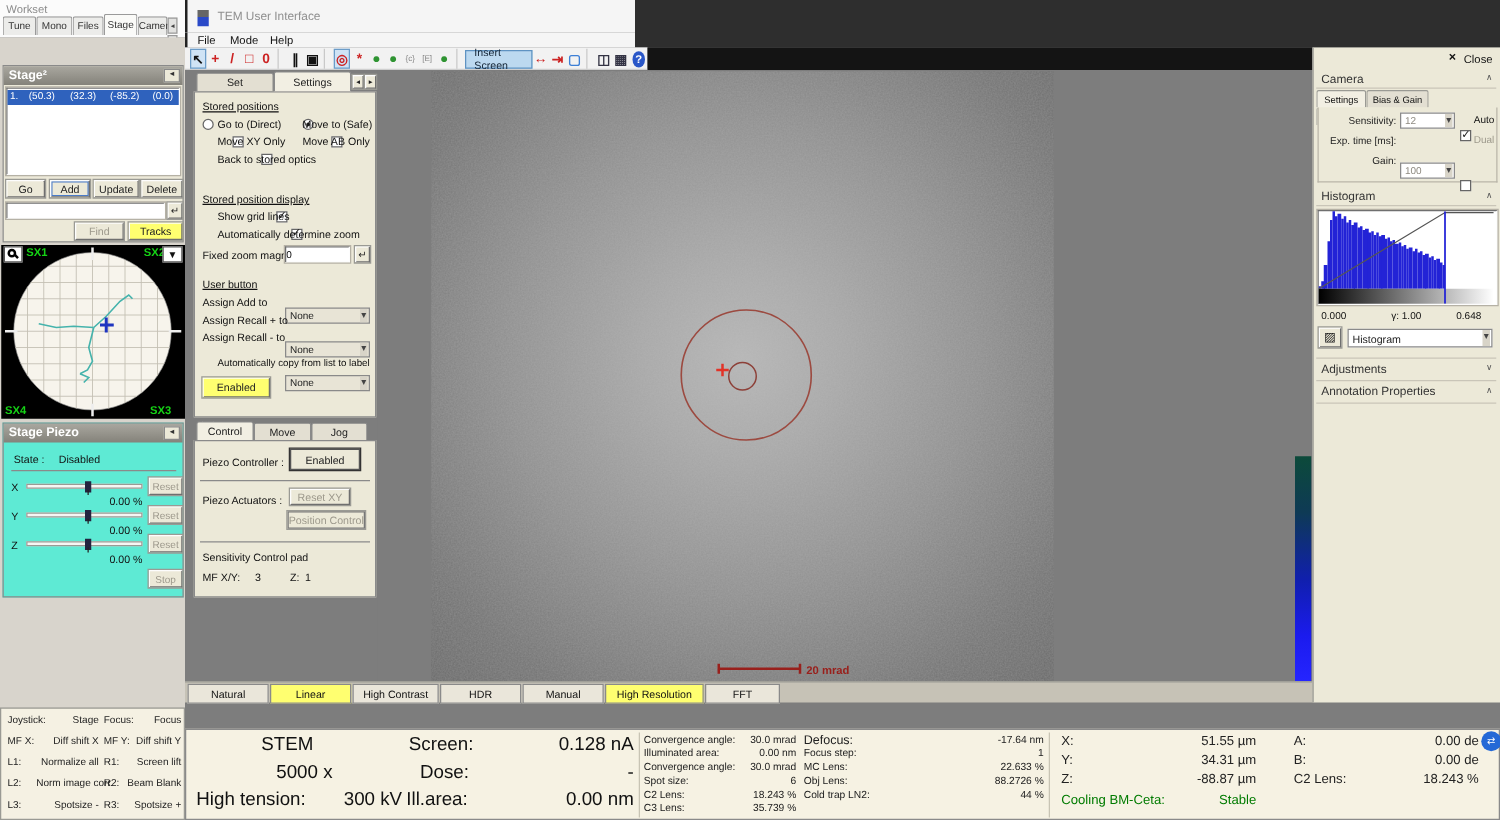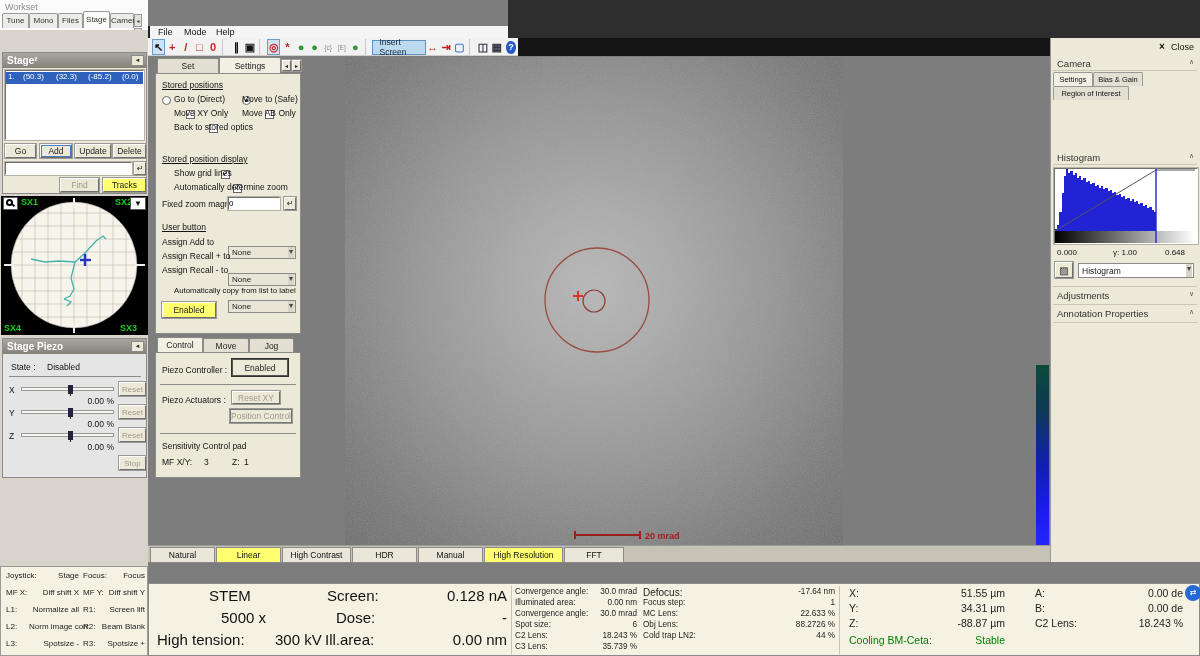--- a/index.html
+++ b/index.html
@@ -150,21 +150,21 @@
     <span class="abs" style="left:20px;top:1px;color:#15d215;font-size:9px;font-weight:bold;">SX1</span>
     <span class="abs" style="left:114px;top:1px;color:#15d215;font-size:9px;font-weight:bold;">SX2</span>
     <span class="abs" style="left:119px;top:127px;color:#15d215;font-size:9px;font-weight:bold;">SX3</span>
     <span class="abs" style="left:3px;top:127px;color:#15d215;font-size:9px;font-weight:bold;">SX4</span>
     <div class="abs" style="left:2px;top:1px;width:15px;height:13px;background:#fff;border:1px solid #555;">
         <div class="mag"></div>
       </div>
     <div class="abs" style="left:129px;top:1px;width:16px;height:13px;background:#fff;border:1px solid #555;text-align:center;font-size:8px;line-height:12px;">▼</div>
   </div>
 
-  <div class="abs" style="left:2px;top:338px;width:145px;height:140px;background:#e5e5e5;border:1px solid #8a8a8a;">
+  <div class="abs" style="left:2px;top:338px;width:145px;height:140px;background:#5eead4;border:1px solid #8a8a8a;">
     <div class="panel-hdr">Stage Piezo</div>
     <div class="hdr-btn">◄</div>
     <span class="abs sm" style="left:8px;top:23px;">State :</span>
     <span class="abs sm" style="left:44px;top:23px;">Disabled</span>
     <div class="abs" style="left:6px;top:37px;width:132px;border-top:1px solid #8a8a8a;"></div>
 
     <span class="abs sm" style="left:6px;top:46px;">X</span>
     <div class="sl-track" style="left:18px;top:48px;width:93px;">
         <div class="sl-thumb" style="left:46px;top:-3px;"></div>
         <div class="sl-tick" style="left:48px;top:4px;"></div>
@@ -207,20 +207,24 @@
       <span class="joy" style="left: 5px; top: 55px;">L2:</span>
       <span class="joy r" style="left: 28px; top: 55px; width: 50px;">Norm image corr.</span>
       <span class="joy" style="left: 82px; top: 55px;">R2:</span>
       <span class="joy r" style="left: 98px; top: 55px; width: 46px;">Beam Blank</span>
       <span class="joy" style="left: 5px; top: 72px;">L3:</span>
       <span class="joy r" style="left: 28px; top: 72px; width: 50px;">Spotsize -</span>
       <span class="joy" style="left: 82px; top: 72px;">R3:</span>
       <span class="joy r" style="left: 98px; top: 72px; width: 46px;">Spotsize +</span>
     </div>
 
+  <div class="abs" style="left:148px;top:0;width:370px;height:26px;background:#f5f5f5;border-left:2px solid #222;">
+    <div class="abs" style="left:8px;top:8px;width:9px;height:13px;background:linear-gradient(#666 45%,#2a49c8 45%);"></div>
+    <span class="abs nowrap" style="left:24px;top:8px;font-size:9.5px;color:#8f8f8f;">TEM User Interface</span>
+  </div>
   <div class="abs" style="left:148px;top:26px;width:370px;height:12px;background:#f5f5f5;border-left:2px solid #222;">
     <span class="abs" style="left:8px;top:1px;font-size:9px;">File</span>
     <span class="abs" style="left:34px;top:1px;font-size:9px;">Mode</span>
     <span class="abs" style="left:66px;top:1px;font-size:9px;">Help</span>
   </div>
   <div class="abs" style="left:508px;top:0;width:692px;height:38px;background:#2e2e2e;"></div>
   <div class="abs" style="left:148px;top:38px;width:370px;height:18px;background:#f2f2f2;border-bottom:1px solid #cfcfcf;">
     <div id="tb-icons">
         <span class="tbi sel" style="color: rgb(17, 17, 17);">↖</span>
         <span class="tbi" style="color: rgb(204, 34, 34);">+</span>
@@ -409,20 +413,32 @@
     <span class="abs" style="left:120px;top:4px;font-size:9px;">Close</span>
 
     <span class="abs rp-hdr" style="left:6px;top:20px;">Camera</span>
     <span class="chev" style="top:20px;">∧</span>
     <div class="rp-hr" style="top:32px;"></div>
     <div id="cam-tabs" class="abs" style="left:2px;top:34px;width:146px;height:14px;">
         <div class="cam-tab active" style="width: 40px;">Settings</div>
         <div class="cam-tab" style="width: 50px;">Bias &amp; Gain</div>
         <div class="cam-tab" style="width: 76px;">Region of Interest</div>
       </div>
+    <div class="abs" style="left:3px;top:48px;width:144px;height:60px;border:1px solid #b9b5a8;border-top:none;background:#ece9d8;">
+      <span class="sb-v" style="left:0px;top:6px;width:62px;font-size:8px;">Sensitivity:</span>
+      <div class="dd gray abs" style="left:65px;top:4px;width:44px;height:13px;">12</div>
+      <span class="cb on abs" style="left:113px;top:5px;"></span>
+      <span class="abs" style="left:124px;top:5px;font-size:8px;">Auto</span>
+      <span class="sb-v" style="left:0px;top:22px;width:62px;font-size:8px;">Exp. time [ms]:</span>
+      <div class="dd gray abs" style="left:65px;top:20px;width:44px;height:13px;">100</div>
+      <span class="cb abs" style="left:113px;top:21px;"></span>
+      <span class="abs" style="left:124px;top:21px;font-size:8px;color:#9d998c;">Dual</span>
+      <span class="sb-v" style="left:0px;top:38px;width:62px;font-size:8px;">Gain:</span>
+      <div class="dd gray abs" style="left:65px;top:36px;width:44px;height:13px;">2.8</div>
+    </div>
 
     <span class="abs rp-hdr" style="left:6px;top:114px;">Histogram</span>
     <span class="chev" style="top:114px;">∧</span>
     <div class="rp-hr" style="top:126px;"></div>
     <div class="abs sunken" style="left:3px;top:130px;width:144px;height:76px;background:#fff;">
       <div id="hist-bars" class="abs" style="left:0;top:0;width:140px;height:62px;">
           <div class="hbar" style="left: 0%; width: 1.66522%; height: 3%;"></div>
           <div class="hbar" style="left: 1.56522%; width: 1.66522%; height: 10%;"></div>
           <div class="hbar" style="left: 3.13043%; width: 1.66522%; height: 30%;"></div>
           <div class="hbar" style="left: 4.69565%; width: 1.66522%; height: 62%;"></div>

